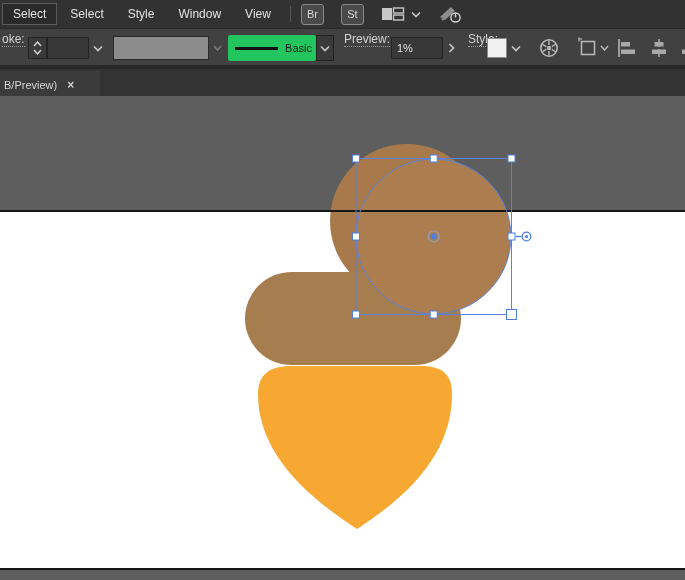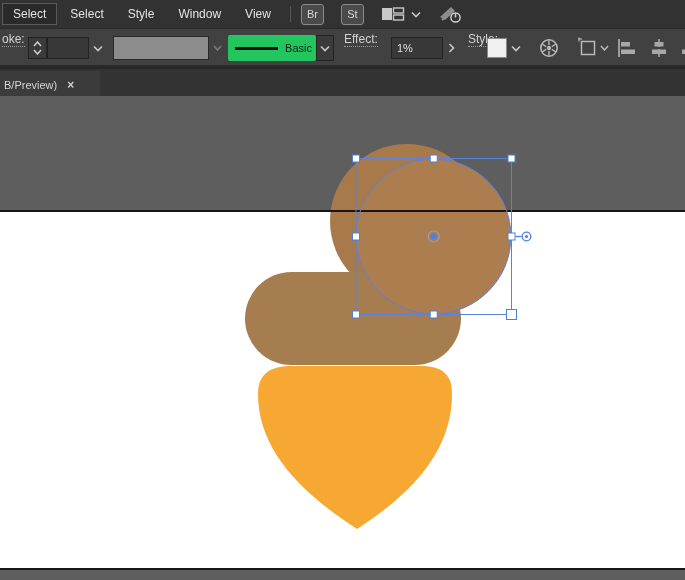--- a/index.html
+++ b/index.html
@@ -114,21 +114,21 @@
     <div class="basicbox">
       <span class="basicline"></span>
       <span class="basictext">Basic</span>
     </div>
     <div class="basicchev chevbtn">
       <svg width="10" height="7" viewBox="0 0 10 7">
           <polyline points="1,1.5 5,5.5 9,1.5" fill="none" stroke="#c8c8c8" stroke-width="1.6"></polyline>
         </svg>
     </div>
 
-    <span class="cb-label" style="left:344px;">Effect:</span>
+    <span class="cb-label" style="left:344px;">Preview:</span>
     <div class="field" style="left:391px;top:8px;width:52px;height:22px;">1%</div>
     <div class="chevbtn" style="left:443px;top:8px;width:17px;height:22px;">
       <svg width="7" height="10" viewBox="0 0 7 10">
           <polyline points="1.5,1 5.5,5 1.5,9" fill="none" stroke="#c8c8c8" stroke-width="1.6"></polyline>
         </svg>
     </div>
 
     <span class="cb-label" style="left:468px;">Style:</span>
     <div class="style-swatch"></div>
     <div class="chevbtn" style="left:508px;top:12px;width:16px;height:14px;">

